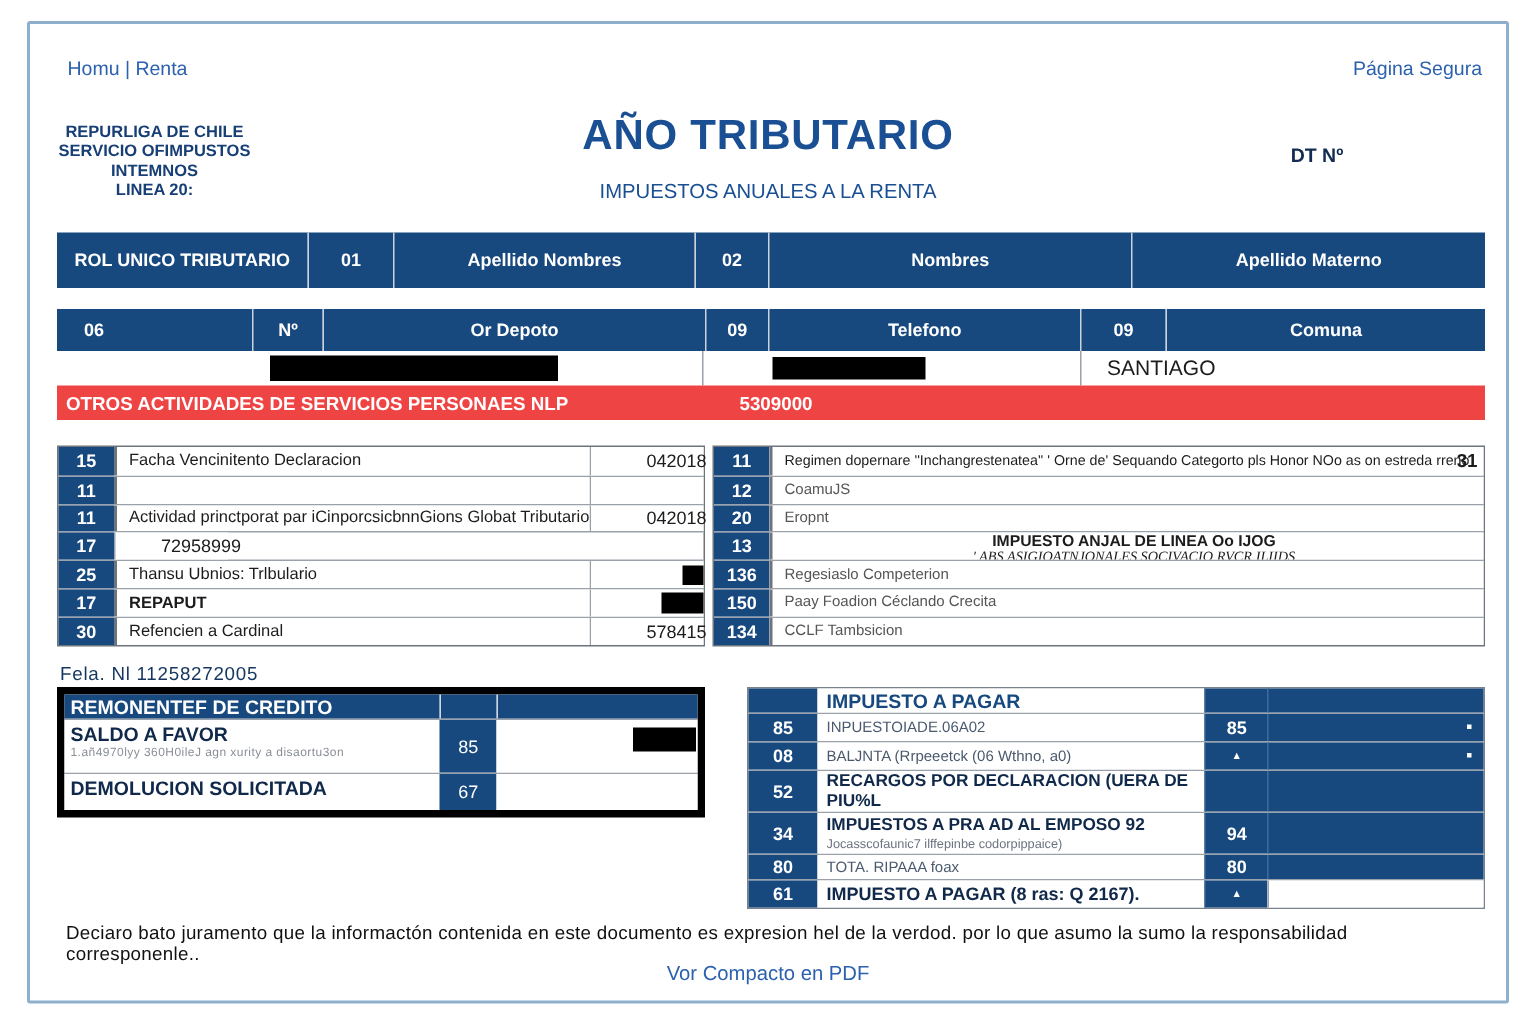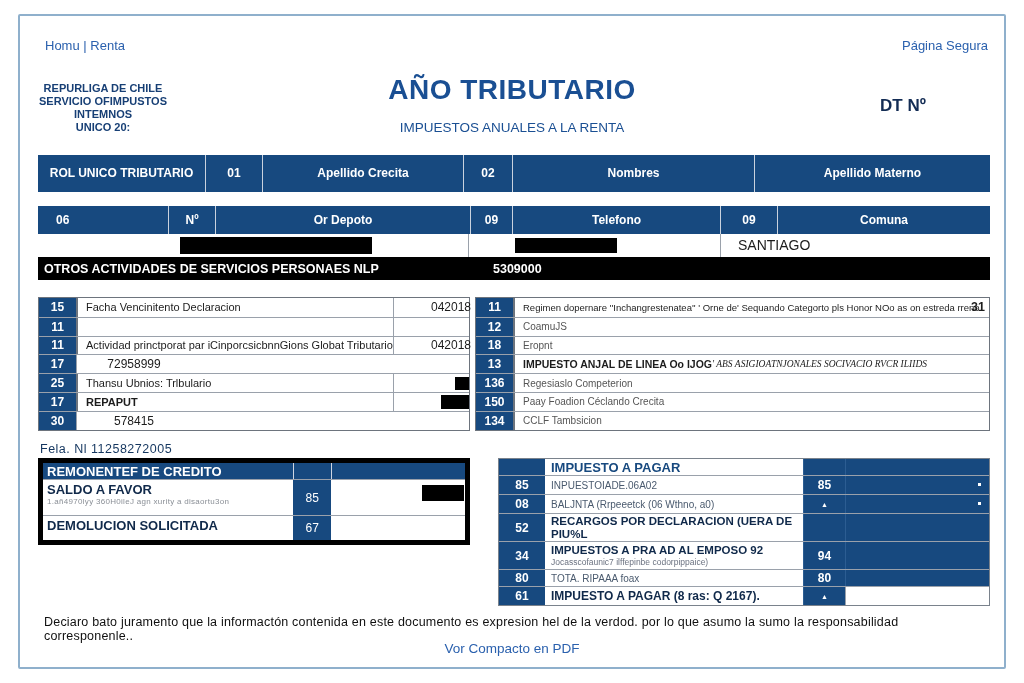--- a/index.html
+++ b/index.html
@@ -11,32 +11,32 @@
 
   .link { color:#2b61ae; font-size:13px; text-decoration:none; cursor:pointer; }
   .abs { position:absolute; }
 
   .agency { left:36px; top:82px; width:134px; text-align:center;
             font-size:11px; font-weight:bold; color:#173f75; line-height:13px; }
   .title  { left:292px; top:74px; width:440px; text-align:center;
             font-size:28px; font-weight:bold; color:#1a4f93; letter-spacing:.5px; }
   .subtitle { left:292px; top:120px; width:440px; text-align:center;
             font-size:13.5px; color:#1a4f93; }
-  .dtno { left:880px; top:96px; width:100px; 
-          font-size:17px; font-weight:bold; color:#132c54; }
+  .dtno { left:828px; top:96px; width:100px; text-align:center;
+          font-size:13px; font-weight:bold; color:#132c54; }
   .hdr-table { display:flex; }
   .hdr-cell { display:flex; align-items:center; justify-content:center;
               font-weight:bold; font-size:12px; color:#fff; background:#17497f;
               border-left:1px solid #c9d2de; text-align:center; line-height:13px; }
   .hdr-cell:first-child { border-left:none; }
 
   .redact { background:#000; }
 
   .activity-bar { left:38px; top:257px; width:952px; height:23px;
-                  font-size:12.5px; font-weight:bold; color:#fff; background:#000000;
+                  font-size:12.5px; font-weight:bold; color:#fff; background:#ef4444;
                   display:flex; align-items:center; padding-left:6px; }
   .activity-code { position:absolute; left:455px; font-weight:bold; }
 
   
   .mid-table { border:1px solid #6d747d; }
   .mid-row { display:flex; height:18.8px; border-top:1px solid #9aa1ab; }
   .mid-row:first-child { border-top:none; }
   .mid-code { width:37px; background:#17497f; color:#fff; font-weight:bold; font-size:12px;
               display:flex; align-items:center; justify-content:center; }
   .mid-label { flex:1; background:#fff; color:#1c1c1c; font-size:11px;
@@ -98,31 +98,31 @@
 <div id="page">
   <div id="frame"></div>
 
   <a class="link abs" style="left:45px; top:38px;">Homu | Renta</a>
   <a class="link abs" style="left:880px; top:38px; width:108px; text-align:right;">Página Segura</a>
 
   <div class="agency abs">
     <div>REPURLIGA DE CHILE</div>
     <div>SERVICIO OFIMPUSTOS</div>
     <div>INTEMNOS</div>
-    <div>UNICO 20:</div>
+    <div>LINEA 20:</div>
   </div>
 
   <div class="title abs">AÑO TRIBUTARIO</div>
   <div class="subtitle abs">IMPUESTOS ANUALES A LA RENTA</div>
   <div class="dtno abs">DT Nº</div>
 
   <div class="hdr-table abs" style="left:38px; top:155px; width:952px; height:37px;">
     <div class="hdr-cell" style="width:167px;">ROL UNICO TRIBUTARIO</div>
     <div class="hdr-cell" style="width:57px;">01</div>
-    <div class="hdr-cell" style="width:201px;">Apellido Crecita</div>
+    <div class="hdr-cell" style="width:201px;">Apellido Nombres</div>
     <div class="hdr-cell" style="width:49px;">02</div>
     <div class="hdr-cell" style="width:242px;">Nombres</div>
     <div class="hdr-cell" style="width:236px;">Apellido Materno</div>
   </div>
 
   <div class="hdr-table abs" style="left:38px; top:206px; width:952px; height:28px;">
     <div class="hdr-cell" style="width:130px; justify-content:flex-start; padding-left:18px;">06</div>
     <div class="hdr-cell" style="width:47px;">Nº</div>
     <div class="hdr-cell" style="width:255px;">Or Depoto</div>
     <div class="hdr-cell" style="width:42px;">09</div>
@@ -173,43 +173,44 @@
     </div>
     <div class="mid-row">
       <div class="mid-code">17</div>
       <div class="mid-label b">REPAPUT</div>
       <div class="mid-value">
         <div class="redact" style="width:64px; height:14px; margin-left:8px;"></div>
       </div>
     </div>
     <div class="mid-row">
       <div class="mid-code">30</div>
+      <div class="mid-label">Refencien a Cardinal</div>
       <div class="mid-value">578415</div>
     </div>
   </div>
 
   <div class="mid-table abs" style="left:475px; top:297px; width:515px;">
     <div class="mid-row">
       <div class="mid-code">11</div>
       <div class="mid-label small-lab">
         <span>Regimen dopernare ''Inchangrestenatea'' ' Orne de' Sequando Categorto pls Honor NOo as on estreda rreno</span>
         <span class="val31">31</span>
       </div>
     </div>
     <div class="mid-row">
       <div class="mid-code">12</div>
       <div class="mid-label" style="font-size:10px; color:#555;">CoamuJS</div>
     </div>
     <div class="mid-row">
-      <div class="mid-code">18</div>
+      <div class="mid-code">20</div>
       <div class="mid-label" style="font-size:10px; color:#555;">Eropnt</div>
     </div>
     <div class="mid-row">
       <div class="mid-code">13</div>
-      <div class="mid-label" style="font-size:10.5px;">
+      <div class="mid-label" style="font-size:10.5px;flex-direction:column;">
         <span class="b">IMPUESTO ANJAL DE LINEA Oo IJOG</span>
         <span class="ital"> ' ABS ASIGIOATNJONALES SOCIVACIO RVCR ILIIDS</span>
       </div>
     </div>
     <div class="mid-row">
       <div class="mid-code">136</div>
       <div class="mid-label" style="font-size:10px; color:#555;">Regesiaslo Competerion</div>
     </div>
     <div class="mid-row">
       <div class="mid-code">150</div>

